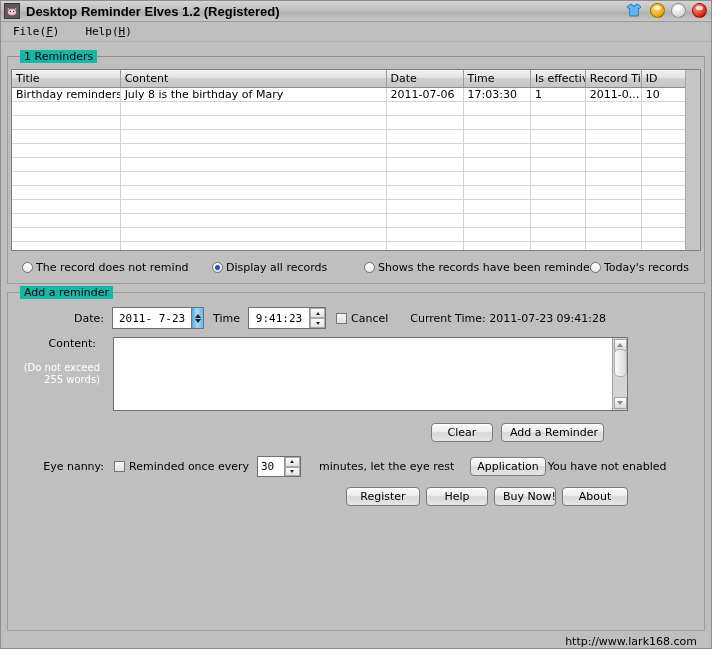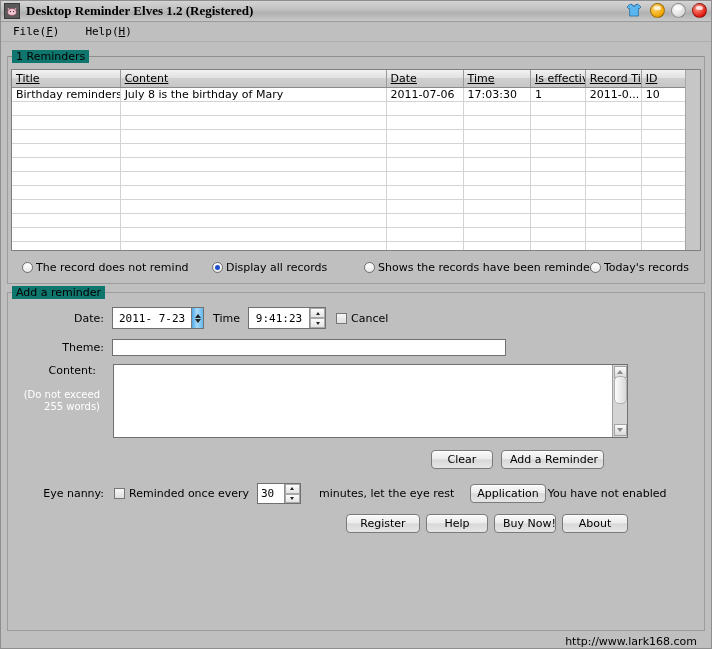--- a/index.html
+++ b/index.html
@@ -34,21 +34,21 @@
   }
   .app-icon {
     width: 16px; height: 16px;
     background: #5a5a5a;
     border: 1px solid #3a3a3a;
     box-sizing: border-box;
     display: flex; align-items: center; justify-content: center;
     margin-right: 6px;
   }
   .title-text {
-    font-family: Liberation Serif, serif;
+    font-family: Liberation Sans, sans-serif;
     font-size: 13px;
     font-weight: bold;
     letter-spacing: 0px;
     color: #000;
     white-space: nowrap;
     text-align: right;
   }
   .win-btns {
     position: absolute; right: 4px; top: 2px;
     display: flex; align-items: center; gap: 6px;
@@ -96,22 +96,22 @@
   
   .groupbox {
     position: relative;
     border: 1px solid #9d9d9d;
     border-top-color: #8f8f8f;
     margin: 0 6px;
     background: #bfbfbf;
   }
   .gb-title {
     position: absolute;
-    top: -7px; left: 4px;
-    background: #0f766e;
+    top: -7px; left: 12px;
+    background: #14b8a6;
     padding: 0 4px;
     font-size: 11px;
     color: #000;
     white-space: nowrap;
   }
 
   
   .table-wrap {
     margin: 12px 3px 0 3px;
     border: 1px solid #7f7f7f;
@@ -125,21 +125,20 @@
     display: flex; flex-direction: column;
     overflow: hidden;
     background: #fff;
   }
   .grid-header {
     display: flex;
     height: 17px;
     background: linear-gradient(to bottom, #f2f2f2 0%, #e2e2e2 45%, #cfcfcf 50%, #c6c6c6 100%);
     border-bottom: 1px solid #8b8b8b;
     flex: none;
-    text-decoration: underline;
   }
   .th {
     box-sizing: border-box;
     padding: 2px 0 0 4px;
     font-size: 11px;
     color: #000;
     border-right: 1px solid #9a9a9a;
     overflow: hidden;
     white-space: nowrap;
   }
@@ -545,26 +544,23 @@
             </span>
           <span class="spin-half">
               <span class="tri-down" style="border-top-width:3px;border-left-width:2.5px;border-right-width:2.5px;"></span>
             </span>
         </span>
       </span>
       <span class="checkbox" style="margin-left:10px;">
         <span class="cb-square"></span>
         <span>Cancel</span>
       </span>
+      <span style="margin-left:22px;">Current Time: 2011-07-23 09:41:28</span>
     </div>
 
-    <div class="form-row" style="margin-top:10px;">
-      <span class="lbl-right">Theme:</span>
-      <input class="text-input" style="width: 394px;" type="text" value="">
-    </div>
 
     <div style="display:flex;margin-top:8px;gap:9px;">
       <div style="width:96px;flex:none;">
         <div style="text-align:right;padding-right:8px;">Content:</div>
         <div class="hint" style="width:96px;padding-left:0;text-align:right;padding-right:4px;margin-top:12px;">
           <span>(Do not exceed 255 words)</span>
         </div>
       </div>
       <div class="textarea-wrap" style="width:515px;">
         <div class="textarea-body"></div>

